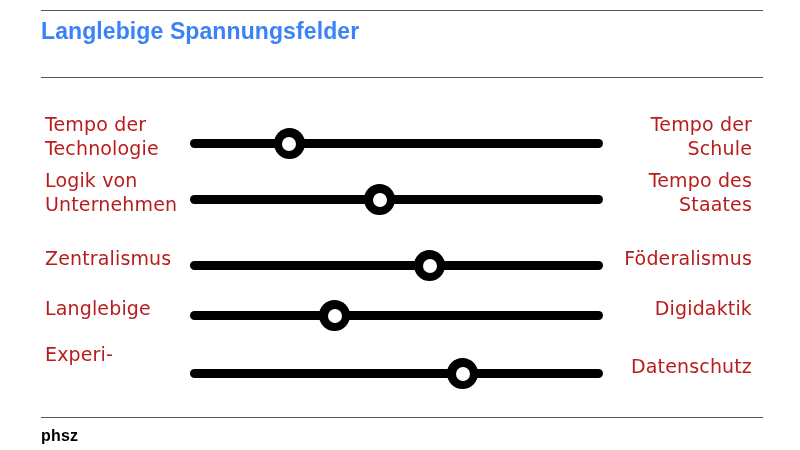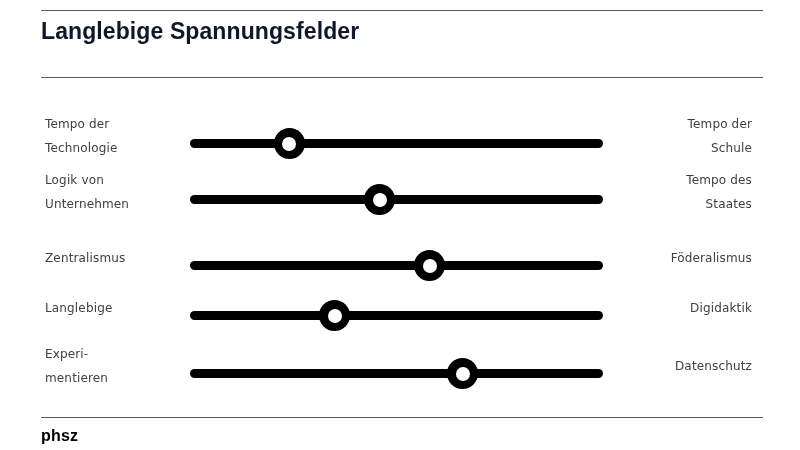--- a/index.html
+++ b/index.html
@@ -39,21 +39,21 @@
   .slide-title {
     position: absolute;
     left: 41px;
     top: 16px;
     font-family: "Liberation Sans", sans-serif;
     font-weight: bold;
     font-size: 23px;
     line-height: 30px;
     letter-spacing: 0.1px;
     white-space: nowrap;
-    color: #0f172a;
+    color: #3b82f6;
   }
 
   
   .rows {
     position: absolute;
     left: 0;
     top: 100px;
     width: 800px;
     height: 300px;
   }
@@ -62,24 +62,24 @@
     position: absolute;
     left: 0;
     width: 800px;
     height: 56px;
   }
 
   .row-label {
     position: absolute;
     top: 0;
     width: 160px;
-    font-size: 12px;
+    font-size: 19px;
     line-height: 24px;
     letter-spacing: 0.15px;
-    color: #404040;
+    color: #b91c1c;
   }
   .row-label.left {
     left: 45px;
     text-align: left;
   }
   .row-label.right {
     left: 592px;
     width: 160px;
     text-align: right;
   }
@@ -197,21 +197,20 @@
           <div class="track"></div>
           <div class="handle" style="left: 35%;"></div>
         </div>
         <div class="row-label right one-line">
           <div>Digidaktik</div>
         </div>
       </div>
       <div class="row" style="top: 238px;">
         <div class="row-label left two-line">
           <div>Experi-</div>
-          <div>mentieren</div>
         </div>
         <div class="track-wrap">
           <div class="track"></div>
           <div class="handle" style="left: 66%;"></div>
         </div>
         <div class="row-label right one-line">
           <div>Datenschutz</div>
         </div>
       </div>
     </div>

